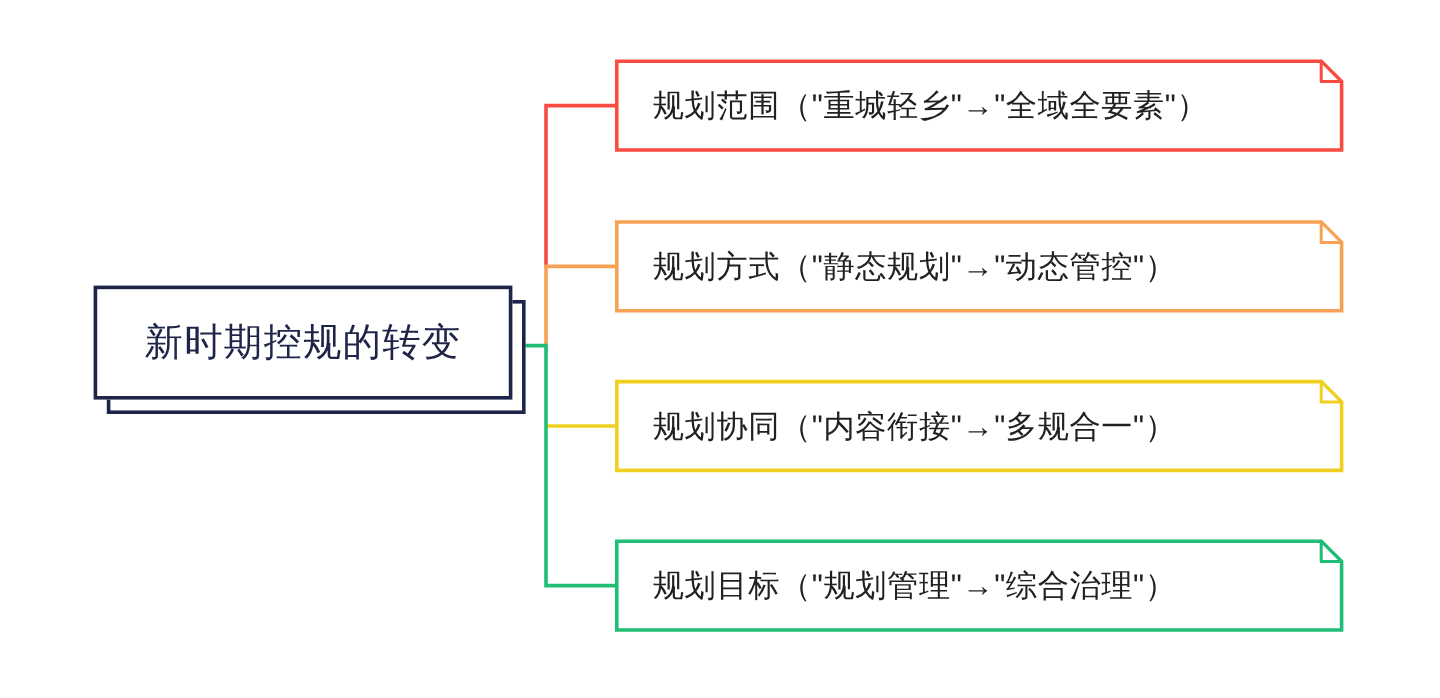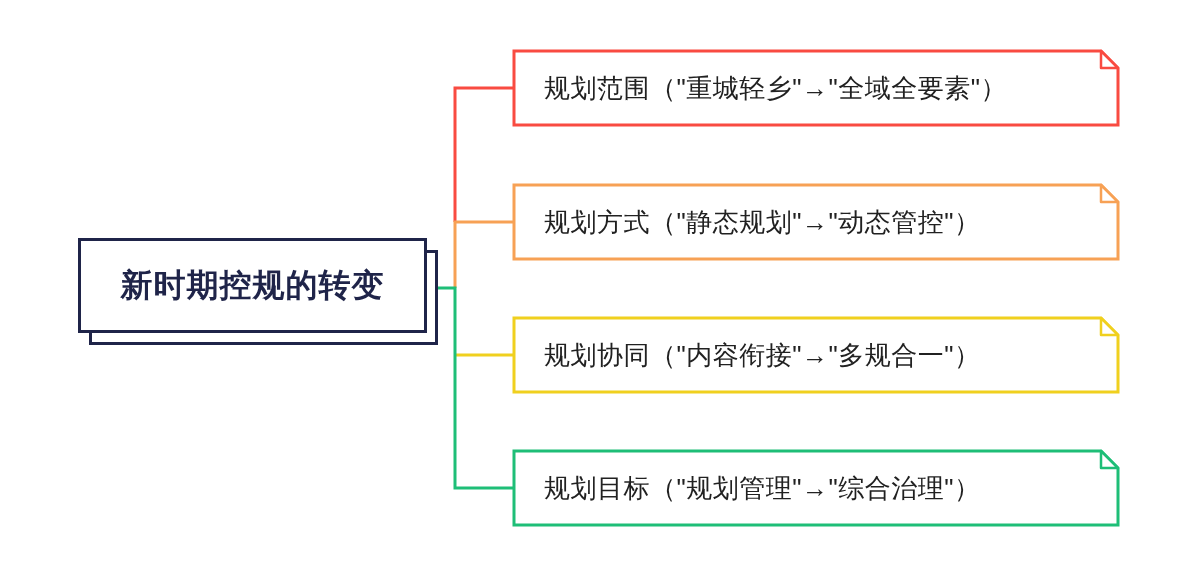--- a/index.html
+++ b/index.html
@@ -51,21 +51,21 @@
     border: 3px solid #1f2449;
     box-sizing: border-box;
     background: #ffffff;
     display: flex;
     align-items: center;
     justify-content: center;
     cursor: default;
   }
   .root-label {
     font-size: 32px;
-    font-weight: bold;
+    font-weight: normal;
     color: #1f2449;
     white-space: nowrap;
     letter-spacing: 1px;
   }
 </style>
 </head>
 <body style="background: rgb(255, 255, 255);">
 
 <div class="canvas">
 

